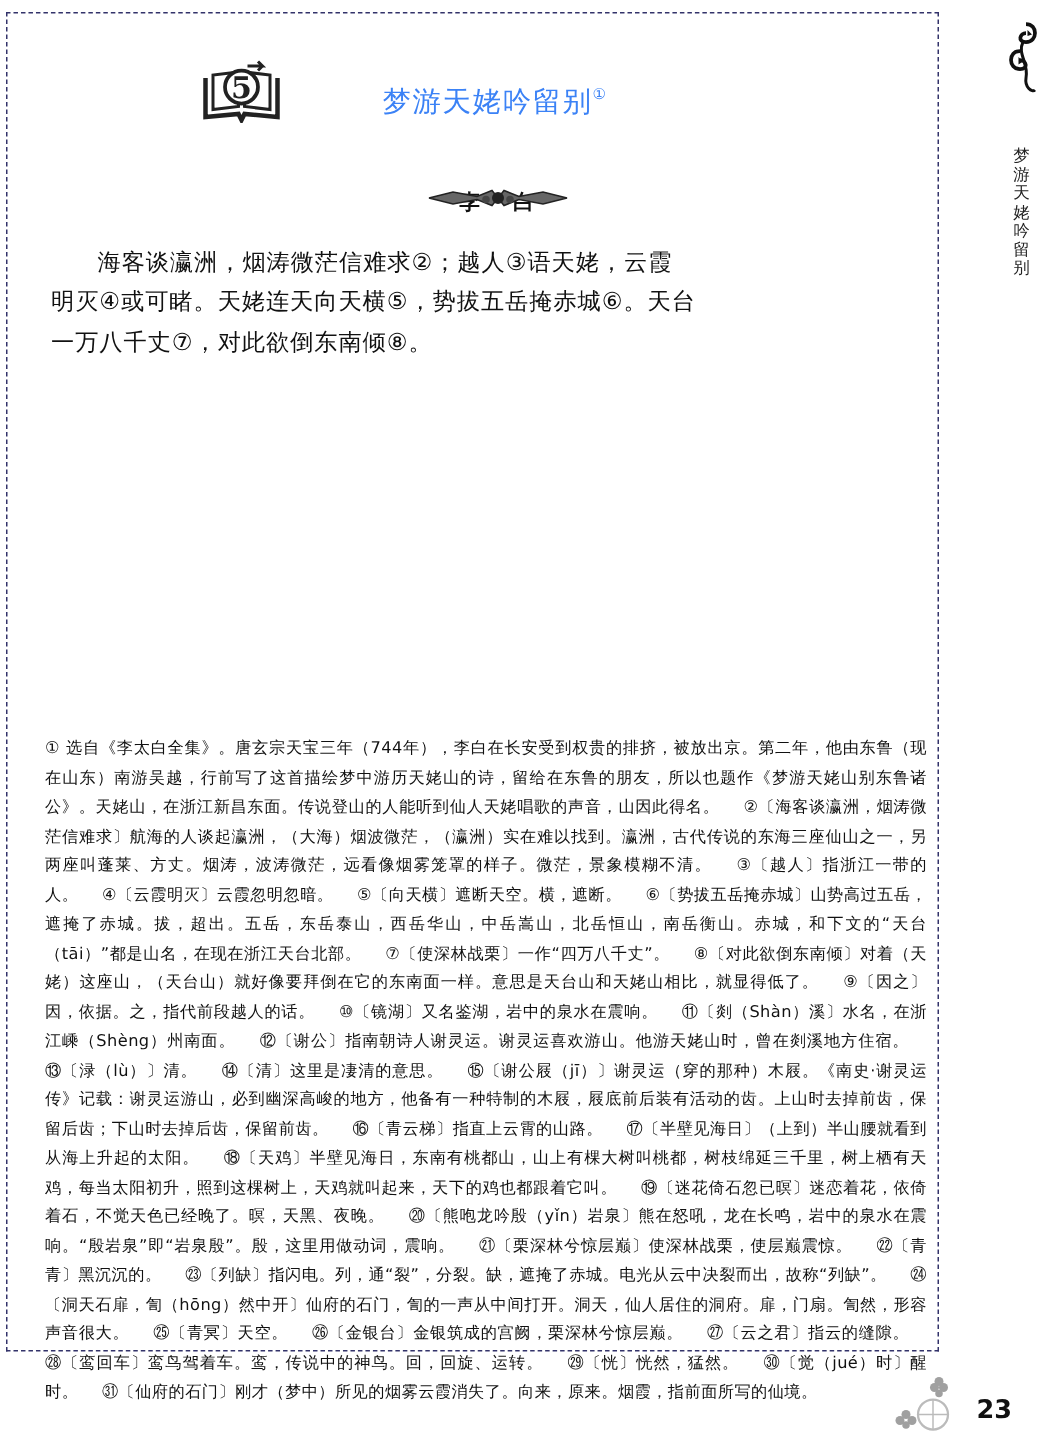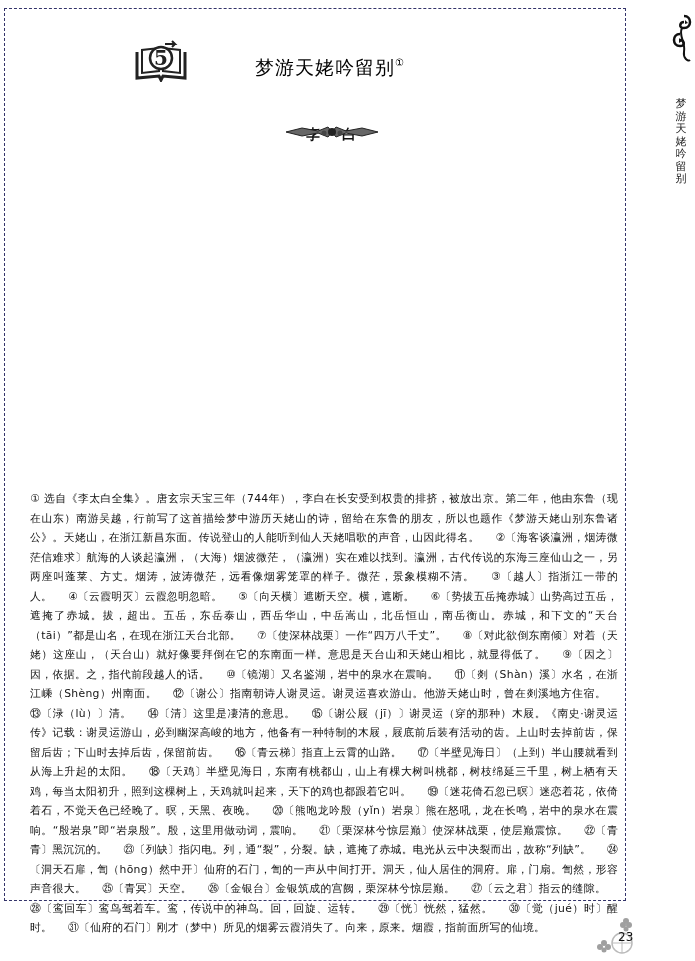--- a/index.html
+++ b/index.html
@@ -2,36 +2,36 @@
 <html><head>
 <meta charset="utf-8">
 <style>
   html, body { margin: 0; padding: 0; background: #ffffff; }
   body { width: 695px; height: 961px; position: relative; overflow: hidden;
          font-family: "DejaVu Sans", "Liberation Sans", sans-serif; color: #111; }
   .page-frame { position: absolute; left: 4px; top: 8px; width: 622px; height: 893px;
                 border: 1px dashed #33336a; box-sizing: border-box; }
   .lesson-icon { position: absolute; left: 135px; top: 40px; width: 52px; height: 42px; }
   .title { position: absolute; left: 255px; top: 55px; font-size: 19px; letter-spacing: 1px;
-           font-family: "DejaVu Serif", "Liberation Serif", serif; color: #000000; }
+           font-family: "DejaVu Serif", "Liberation Serif", serif; color: #3b82f6; }
   .title sup { font-size: 10px; vertical-align: 8px; }
   .author { position: absolute; left: 306px; top: 126px; font-size: 14px; font-weight: bold;
             letter-spacing: 22px; font-family: "DejaVu Serif", serif; }
   .ribbon { position: absolute; left: 284px; top: 124px; width: 96px; height: 16px; }
   .poem { position: absolute; left: 34px; top: 162px; width: 430px; font-size: 15.5px;
           line-height: 26.4px; letter-spacing: 0.6px; }
   .poem p { margin: 0; text-indent: 2em; }
   .notes { position: absolute; left: 30px; top: 489px; width: 588px; font-size: 10.8px;
            line-height: 19.5px; letter-spacing: 0.3px; text-align: justify; }
   .notes .n { margin-right: 12px; }
   .side-ornament { position: absolute; left: 670px; top: 12px; width: 24px; height: 52px; }
   .side-title { position: absolute; left: 674px; top: 98px; width: 14px; font-size: 11px;
                 line-height: 12.5px; text-align: center; color: #222; }
   .side-title span { display: block; }
-  .page-number { position: absolute; left: 618px; top: 930px; font-size: 12px; z-index: 2; }
+  .page-number { position: absolute; left: 651px; top: 930px; font-size: 17px; z-index: 2; font-weight: bold; }
   .page-ornament { position: absolute; left: 596px; top: 915px; width: 44px; height: 44px; }
 </style>
 </head>
 <body>
 
 <div class="page-frame"></div>
 
 <div class="lesson-icon">
   <svg width="52" height="42" viewBox="0 0 52 42">
     <path d="M2 12 L2 38 L24 36 L26 40 L28 36 L50 38 L50 12" fill="none" stroke="#222" stroke-width="3"></path>
@@ -52,20 +52,21 @@
 <div class="ribbon">
   <svg width="96" height="16" viewBox="0 0 96 16">
     <path d="M2 8 L18 4 L34 7 L44 3 L48 8 L52 3 L62 7 L78 4 L94 8 L78 12 L62 9 L52 13 L48 8 L44 13 L34 9 L18 12 Z" fill="#666" stroke="#222" stroke-width="1"></path>
     <circle cx="48" cy="8" r="4" fill="#222"></circle>
     <circle cx="40" cy="9" r="2.5" fill="#444"></circle>
     <circle cx="56" cy="9" r="2.5" fill="#444"></circle>
   </svg>
 </div>
 
 <div class="poem">
+  <p>海客谈瀛洲，烟涛微茫信难求②；越人③语天姥，云霞明灭④或可睹。天姥连天向天横⑤，势拔五岳掩赤城⑥。天台一万八千丈⑦，对此欲倒东南倾⑧。</p>
 </div>
 
 <div class="notes">
   <span class="n">① 选自《李太白全集》。唐玄宗天宝三年（744年），李白在长安受到权贵的排挤，被放出京。第二年，他由东鲁（现在山东）南游吴越，行前写了这首描绘梦中游历天姥山的诗，留给在东鲁的朋友，所以也题作《梦游天姥山别东鲁诸公》。天姥山，在浙江新昌东面。传说登山的人能听到仙人天姥唱歌的声音，山因此得名。</span>
   <span class="n">②〔海客谈瀛洲，烟涛微茫信难求〕航海的人谈起瀛洲，（大海）烟波微茫，（瀛洲）实在难以找到。瀛洲，古代传说的东海三座仙山之一，另两座叫蓬莱、方丈。烟涛，波涛微茫，远看像烟雾笼罩的样子。微茫，景象模糊不清。</span>
   <span class="n">③〔越人〕指浙江一带的人。</span>
   <span class="n">④〔云霞明灭〕云霞忽明忽暗。</span>
   <span class="n">⑤〔向天横〕遮断天空。横，遮断。</span>
   <span class="n">⑥〔势拔五岳掩赤城〕山势高过五岳，遮掩了赤城。拔，超出。五岳，东岳泰山，西岳华山，中岳嵩山，北岳恒山，南岳衡山。赤城，和下文的“天台（tāi）”都是山名，在现在浙江天台北部。</span>
   <span class="n">⑦〔使深林战栗〕一作“四万八千丈”。</span>

